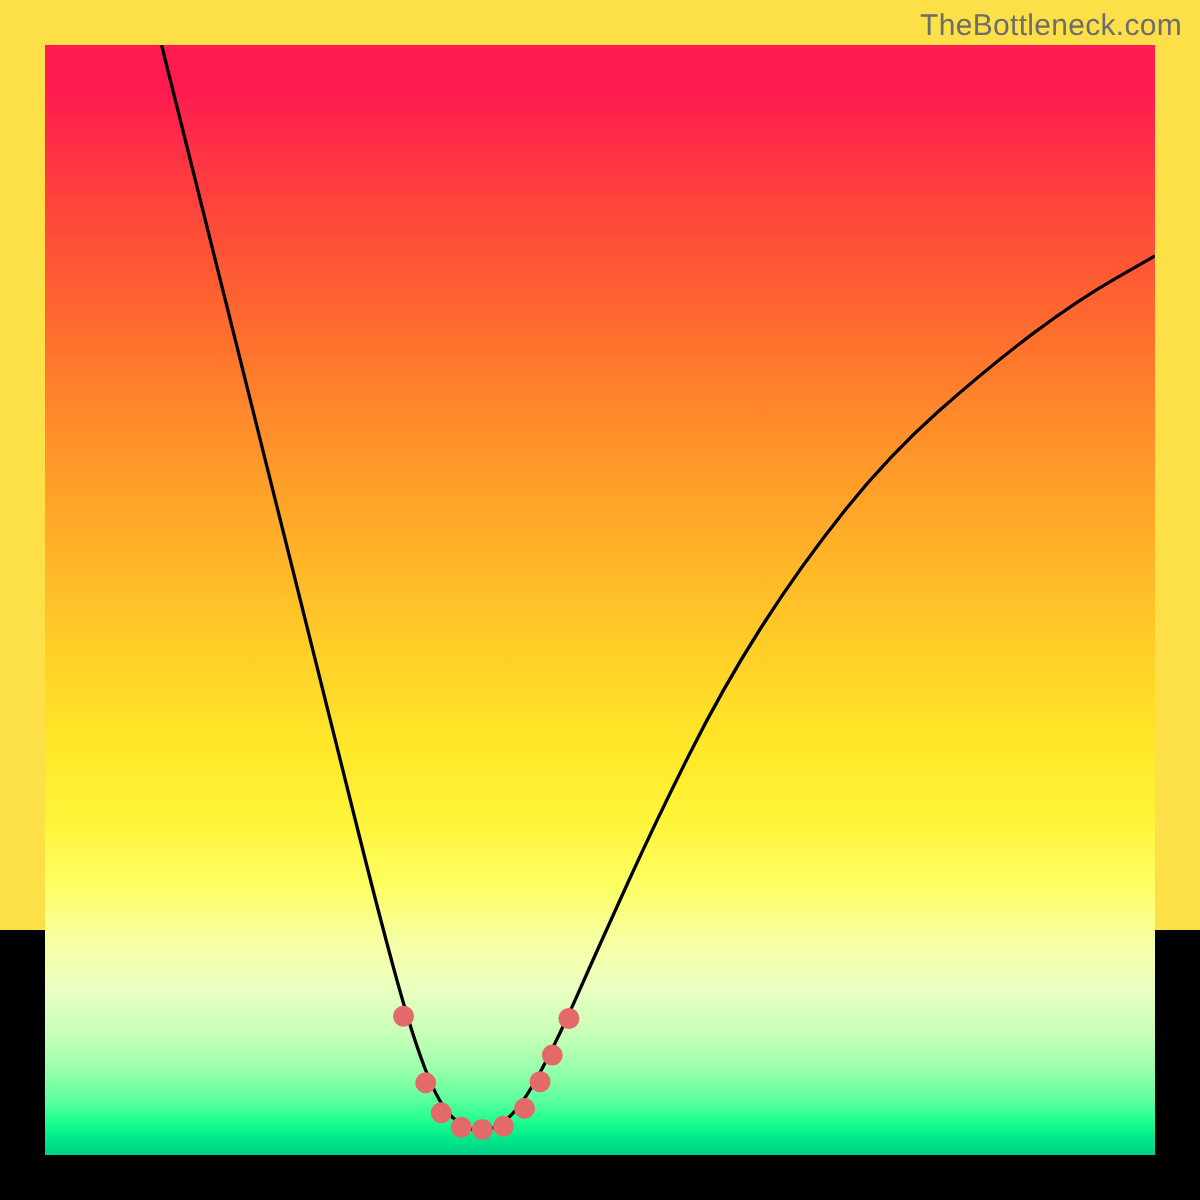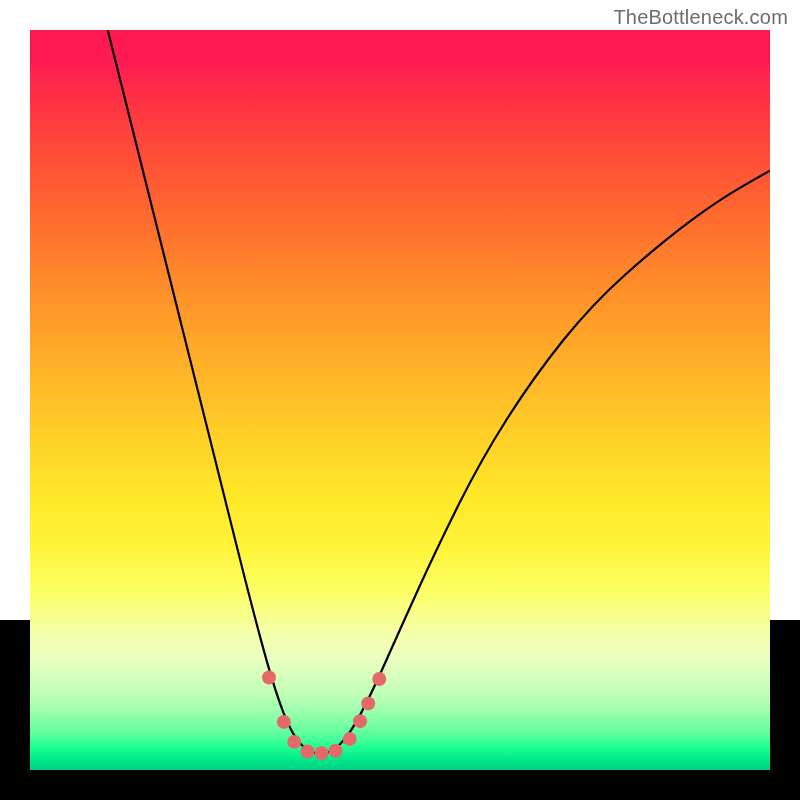--- a/index.html
+++ b/index.html
@@ -10,21 +10,21 @@
     background: #000;
     overflow: hidden;
     font-family: Arial, Helvetica, sans-serif;
   }
   .frame {
     position: absolute;
     top: 0;
     left: 0;
     width: 800px;
     height: 620px;
-    background: #ffffff;
+    background: #fde047;
   }
   .plot-area {
     position: absolute;
     top: 30px;
     left: 30px;
     width: 740px;
     height: 740px;
     overflow: hidden;
   }
   .gradient {

